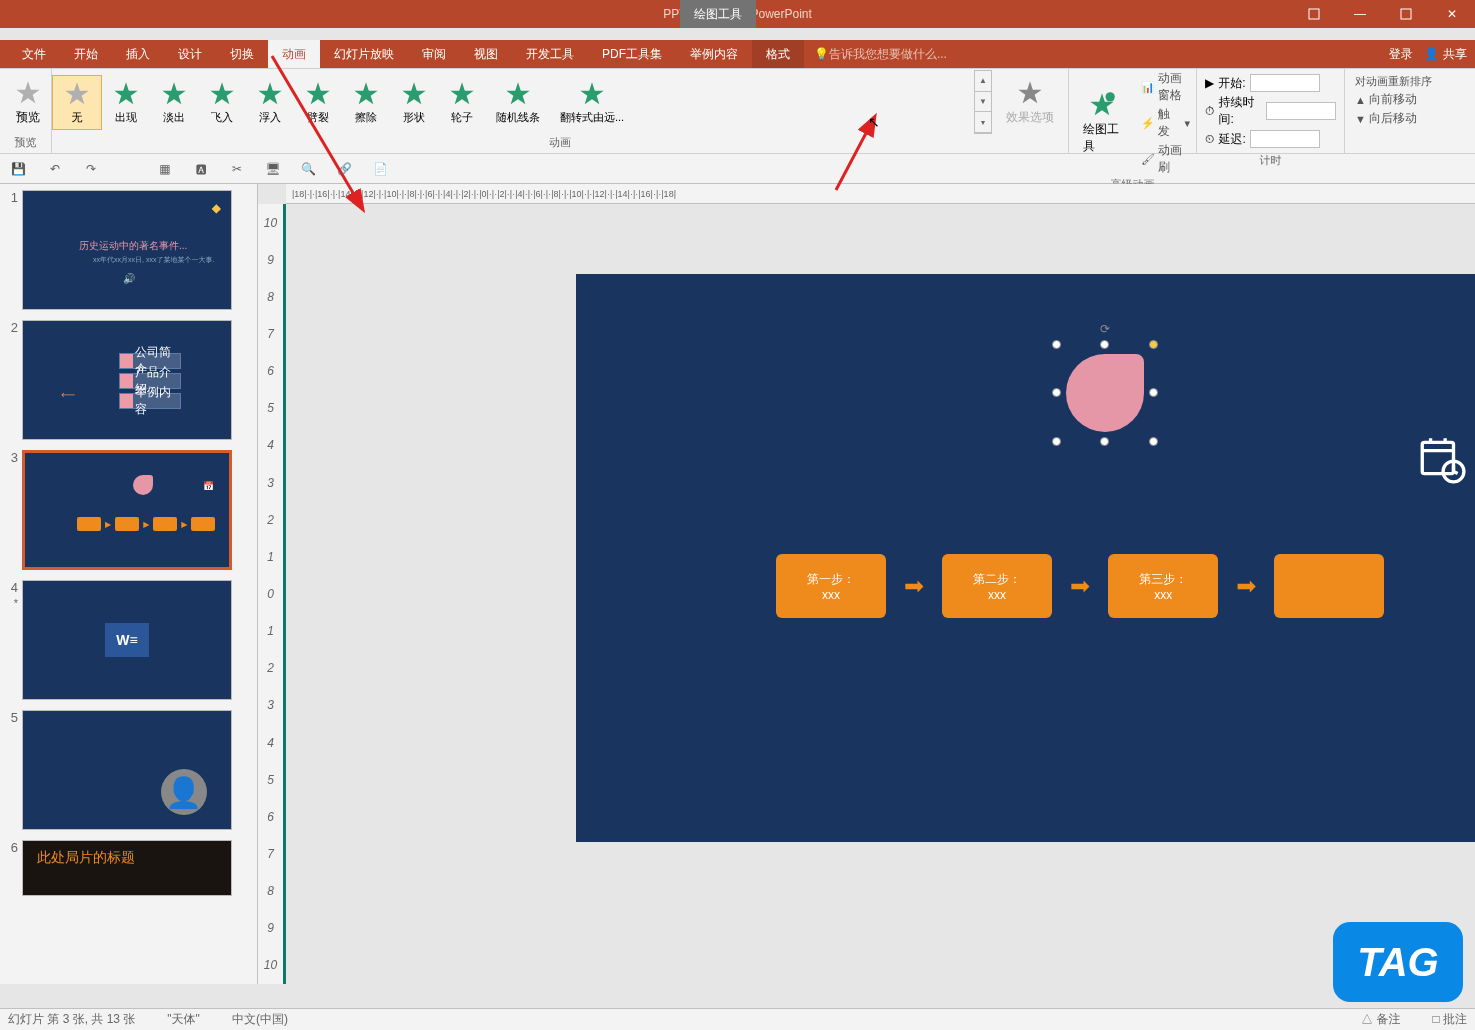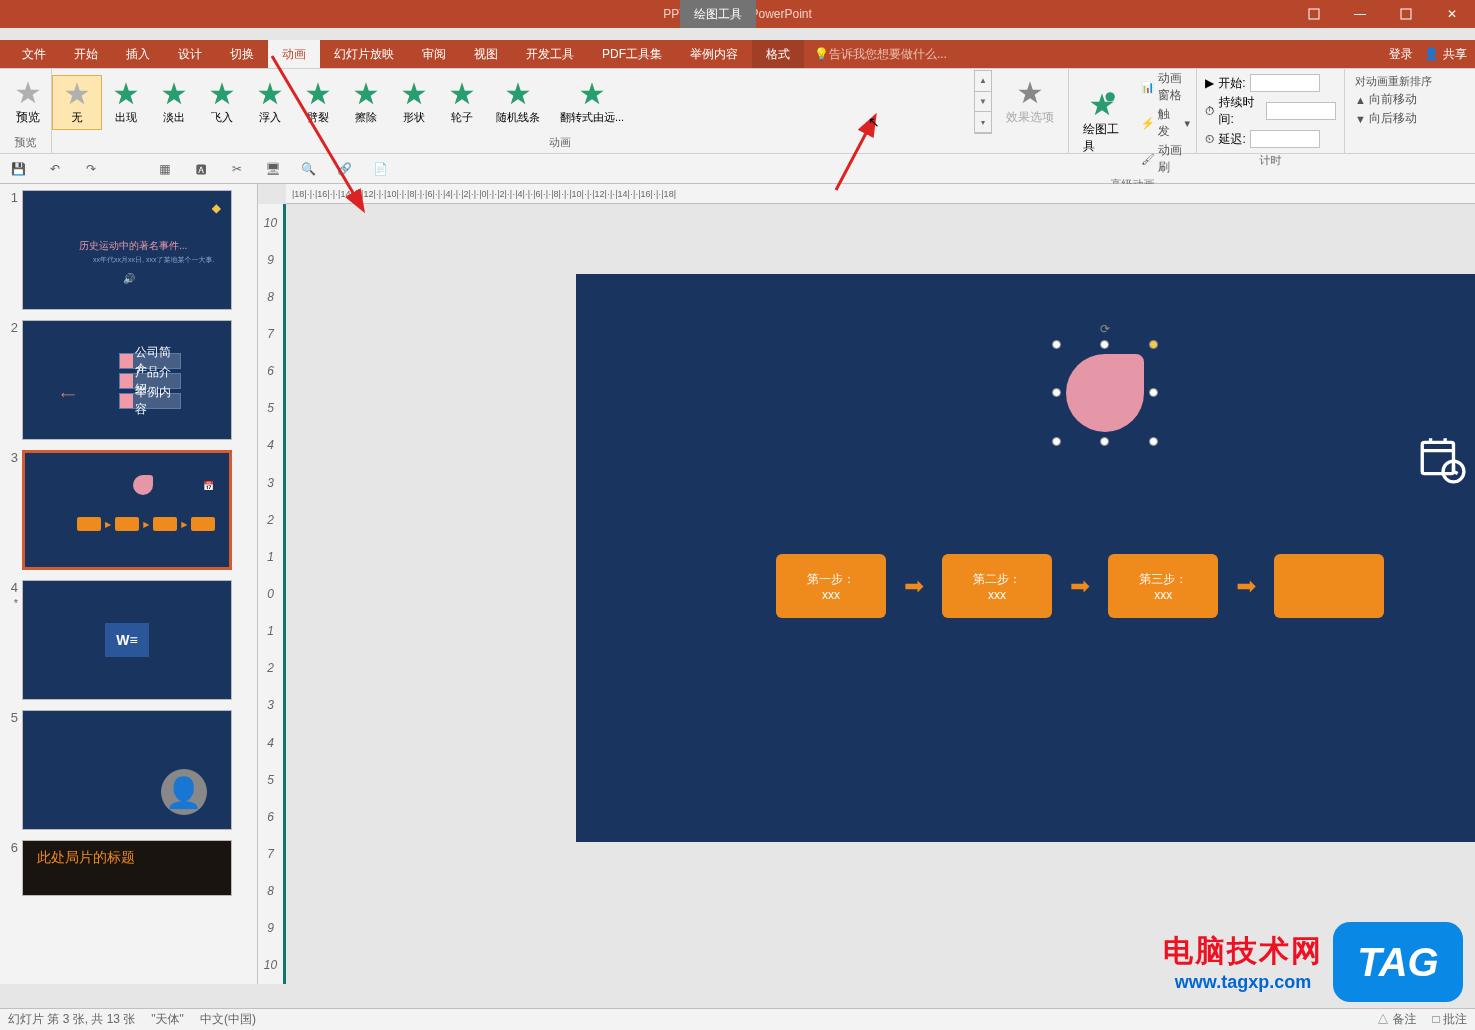--- a/index.html
+++ b/index.html
@@ -48,21 +48,21 @@
 .canvas{position:absolute;left:318px;top:90px;width:1010px;height:568px;background:#18345f;}
 .shape-sel{position:absolute;left:480px;top:70px;width:98px;height:98px;}
 .shape-sel .teardrop{width:78px;height:78px;background:#e597a8;border-radius:50% 8px 50% 50%;margin:10px;}
 .sel-handle{position:absolute;width:9px;height:9px;background:#fff;border:1px solid #888;border-radius:50%;}
 .sel-rot{position:absolute;left:44px;top:-22px;color:#888;}
 .cal-icon{position:absolute;right:120px;top:160px;color:#fff;}
 .steps{position:absolute;left:200px;top:280px;display:flex;align-items:center;gap:18px;}
 .step-box{width:110px;height:64px;background:#ef8a1d;border-radius:6px;color:#fff;display:flex;flex-direction:column;align-items:center;justify-content:center;font-size:16px;}
 .step-arrow{color:#ef8a1d;font-size:24px;}
 .red-arrow{position:absolute;pointer-events:none;z-index:50;}
-.statusbar{position:fixed;bottom:0;left:0;right:0;height:22px;background:#f3f3f3;border-top:1px solid #c0c0c0;display:flex;align-items:center;padding:0 8px;color:#666;font-size:11px;gap:16px;}
+.statusbar{position:fixed;bottom:0;left:0;right:0;height:22px;background:#f3f3f3;border-top:1px solid #c0c0c0;display:flex;align-items:center;padding:0 8px;color:#666;font-size:11px;gap:32px;}
 .watermark{position:fixed;right:12px;bottom:28px;z-index:60;display:flex;align-items:center;gap:10px;}
 .watermark .txt{display:flex;flex-direction:column;align-items:center;}
 .watermark .red{color:#e12;font-size:30px;font-weight:bold;letter-spacing:2px;}
 .watermark .blue{color:#0066d6;font-size:18px;font-weight:bold;}
 .tag-box{width:130px;height:80px;background:#0a88e6;border-radius:17px;display:flex;align-items:center;justify-content:center;color:#fff;font-size:40px;font-weight:bold;font-style:italic;}
 .thumb-step{position:absolute;display:flex;gap:4px;align-items:center;}
 .thumb-step .b{width:24px;height:14px;background:#ef8a1d;border-radius:2px;}
 .thumb-step .a{color:#ef8a1d;font-size:8px;}
 .thumb-item{position:absolute;left:96px;width:62px;height:16px;background:#475f84;border:1px solid #5a7aa8;font-size:8px;color:#fff;display:flex;align-items:center;}
 .thumb-item .p{width:14px;height:100%;background:#f09aa8;}
@@ -433,18 +433,14 @@
 
 <div class="statusbar">
   <span>幻灯片 第 3 张, 共 13 张</span>
   <span>"天体"</span>
   <span>中文(中国)</span>
   <span style="margin-left:auto">△ 备注</span>
   <span>□ 批注</span>
 </div>
 
 <div class="watermark">
-  <div class="txt">
-    <div class="red">电脑技术网</div>
-    <div class="blue">www.tagxp.com</div>
-  </div>
   <div class="tag-box">TAG</div>
 </div>
 
 </body></html>

